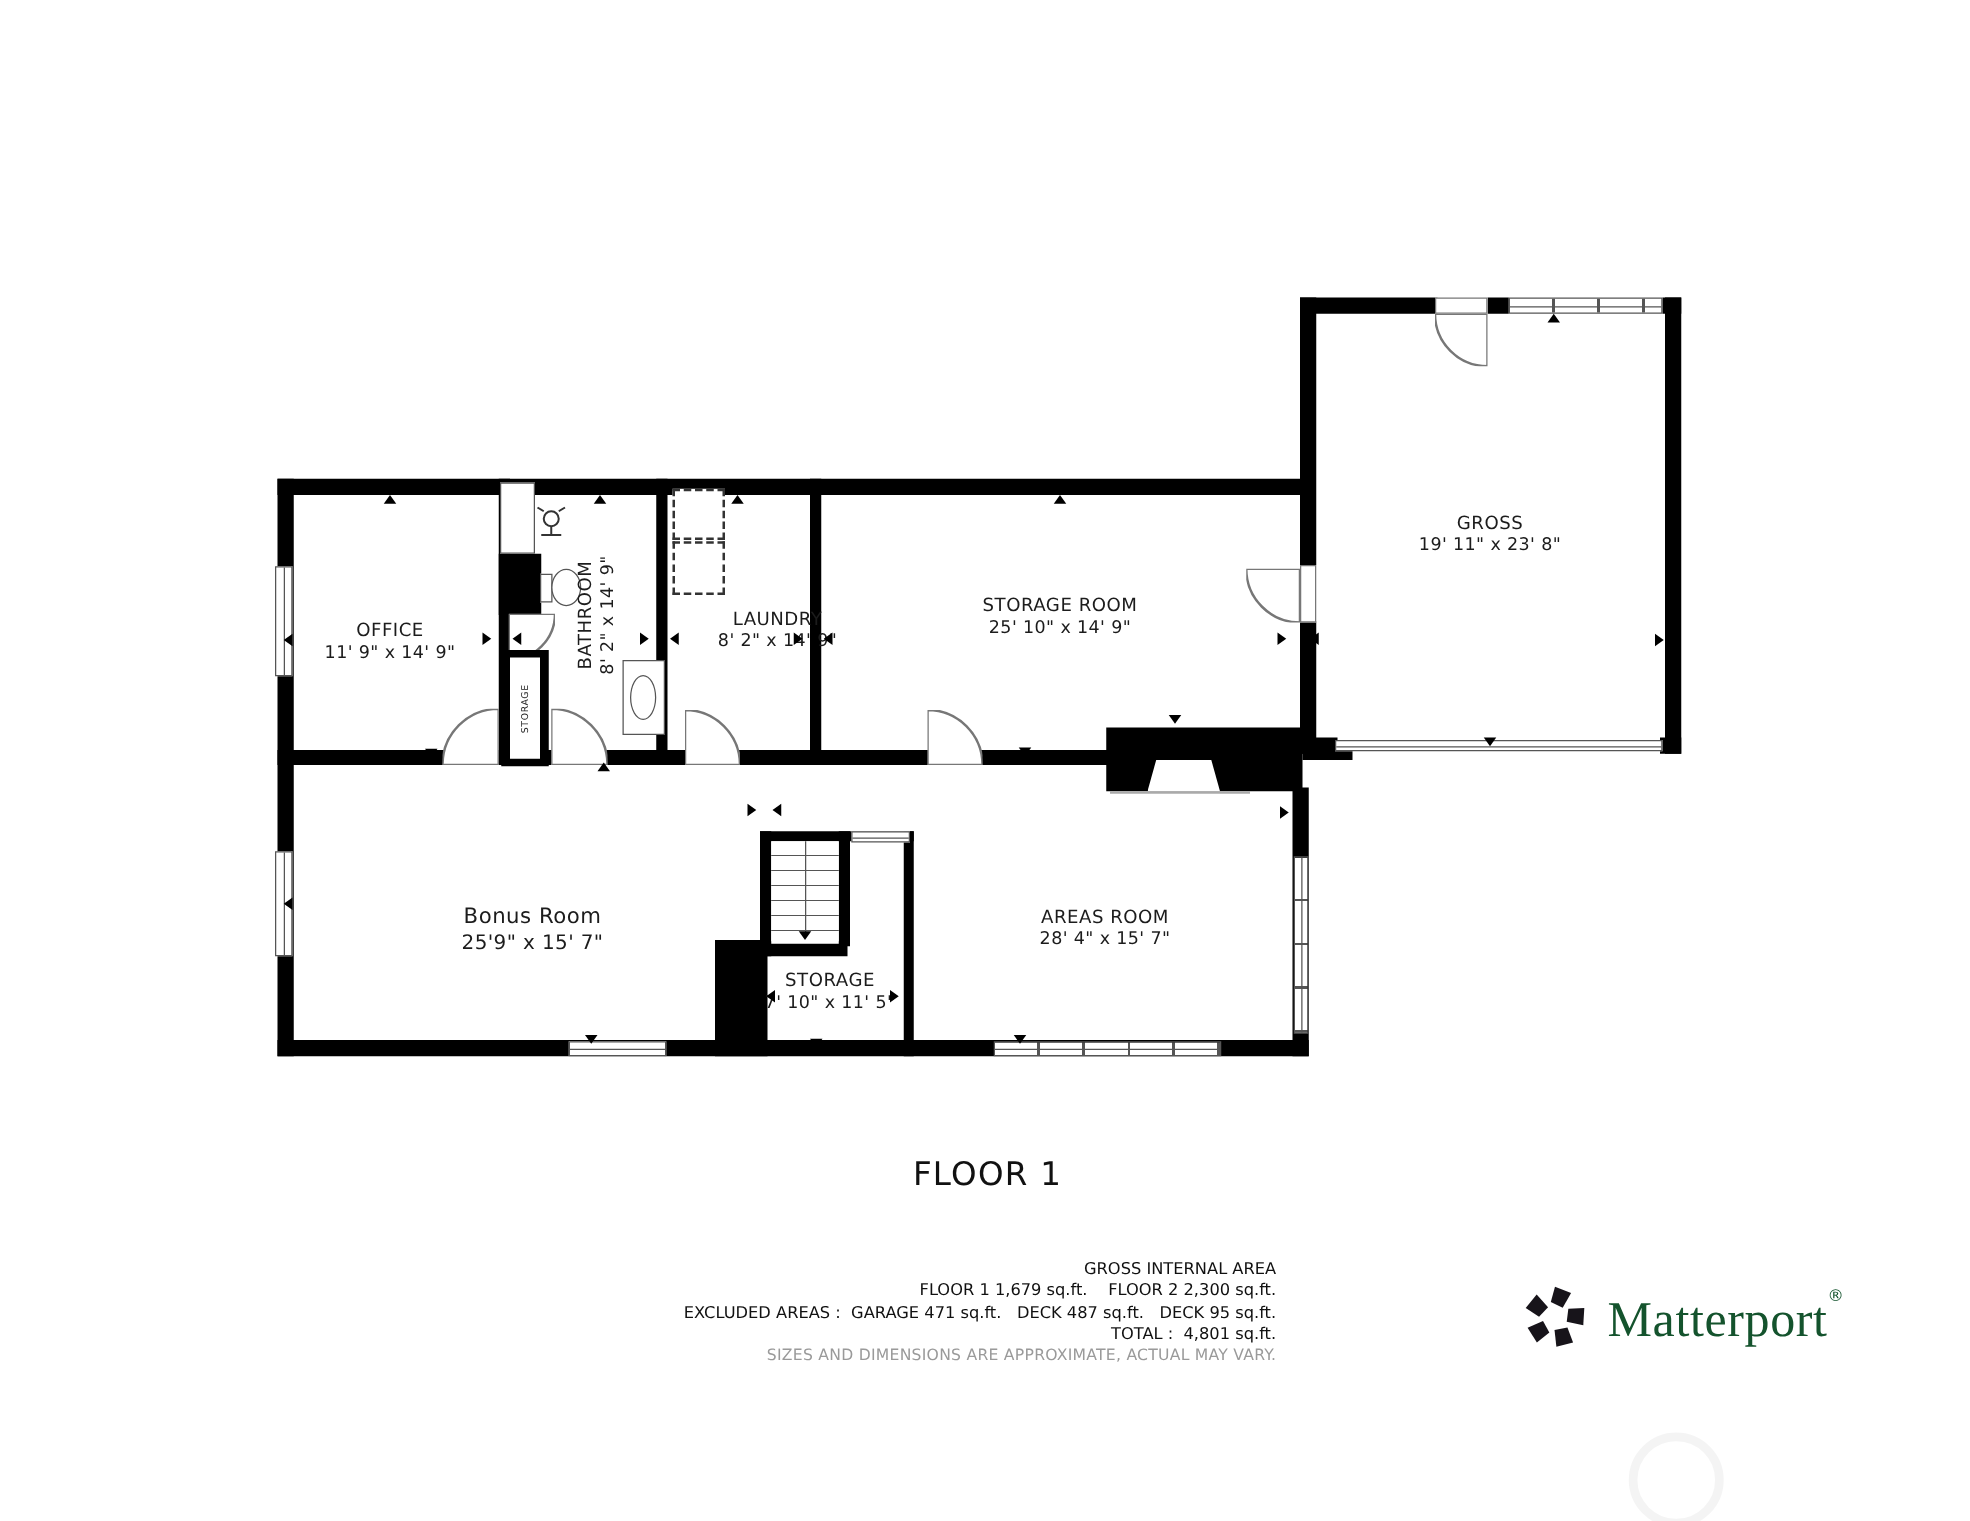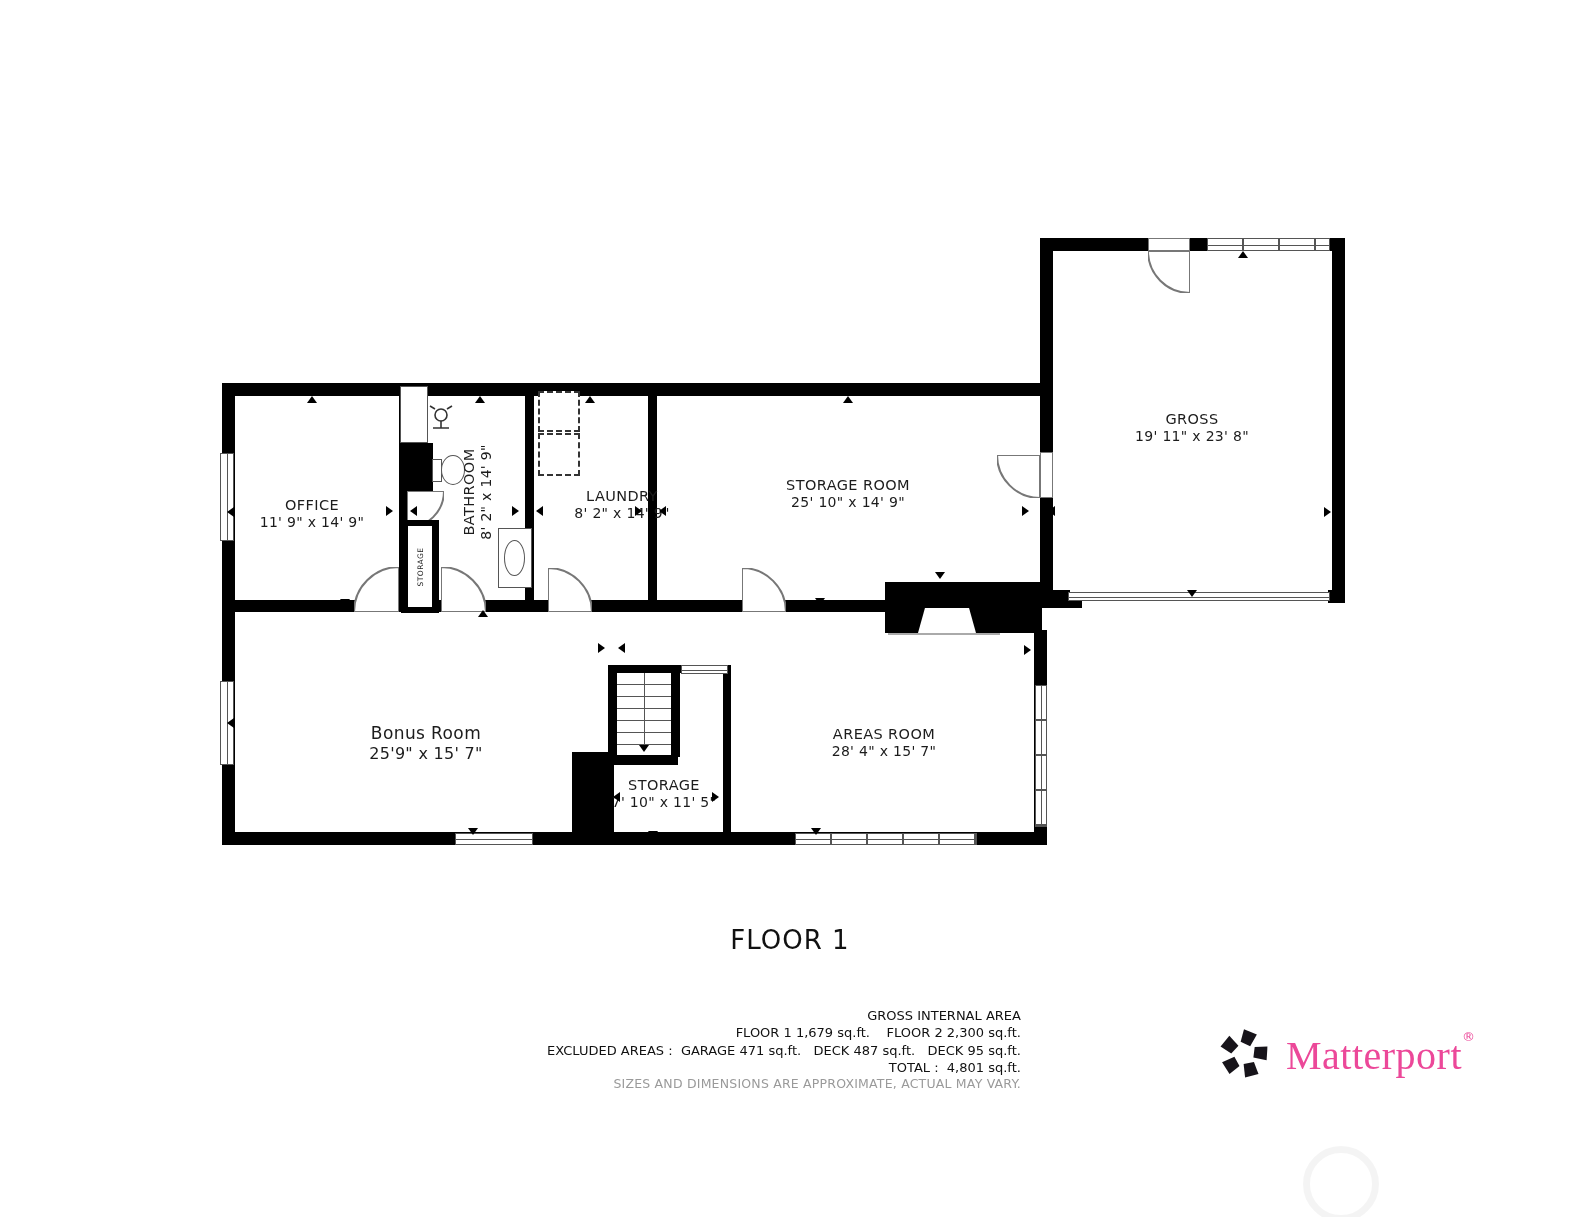--- a/index.html
+++ b/index.html
@@ -30,21 +30,21 @@
   .stairs{position:absolute;background:
       repeating-linear-gradient(180deg,#fff 0 11px,#555 11px 12px);}
   .stairs .mid{position:absolute;left:50%;top:0;bottom:8px;width:1px;background:#555;}
   .caption{position:absolute;left:790px;top:940px;transform:translate(-50%,-50%);
            font-size:26px;letter-spacing:1px;color:#111;}
   .footer{position:absolute;left:784px;top:1008px;transform:translateX(-50%);
           text-align:right;font-size:13px;line-height:1.18;color:#111;}
   .footer .ln{white-space:pre;margin:0 0 2px 0;}
   .footer .note{color:#9a9a9a;font-size:12.5px;margin-top:2px;letter-spacing:.2px;}
   .brand{position:absolute;left:1216px;top:1026px;display:flex;align-items:center;}
-  .brand .word{font-family:"Liberation Serif","DejaVu Serif",serif;font-size:40px;color:#ec4899;
+  .brand .word{font-family:"Liberation Serif","DejaVu Serif",serif;font-size:40px;color:#14532d;
                margin-left:14px;letter-spacing:.5px;}
   .brand sup{font-size:13px;vertical-align:28px;font-family:"DejaVu Sans",sans-serif;}
   .faint-circle{position:absolute;left:1303px;top:1146px;width:62px;height:62px;border-radius:50%;
                 border:7px solid rgba(0,0,0,0.045);}
   .closet-txt{position:absolute;font-size:7.5px;letter-spacing:.5px;color:#222;
               transform:translate(-50%,-50%) rotate(-90deg);white-space:nowrap;}
   .stepline{position:absolute;background:#aaa;}
   svg.doorsvg path{fill:#fff;stroke:#777;stroke-width:2;vector-effect:non-scaling-stroke;}
 </style>
 </head>

